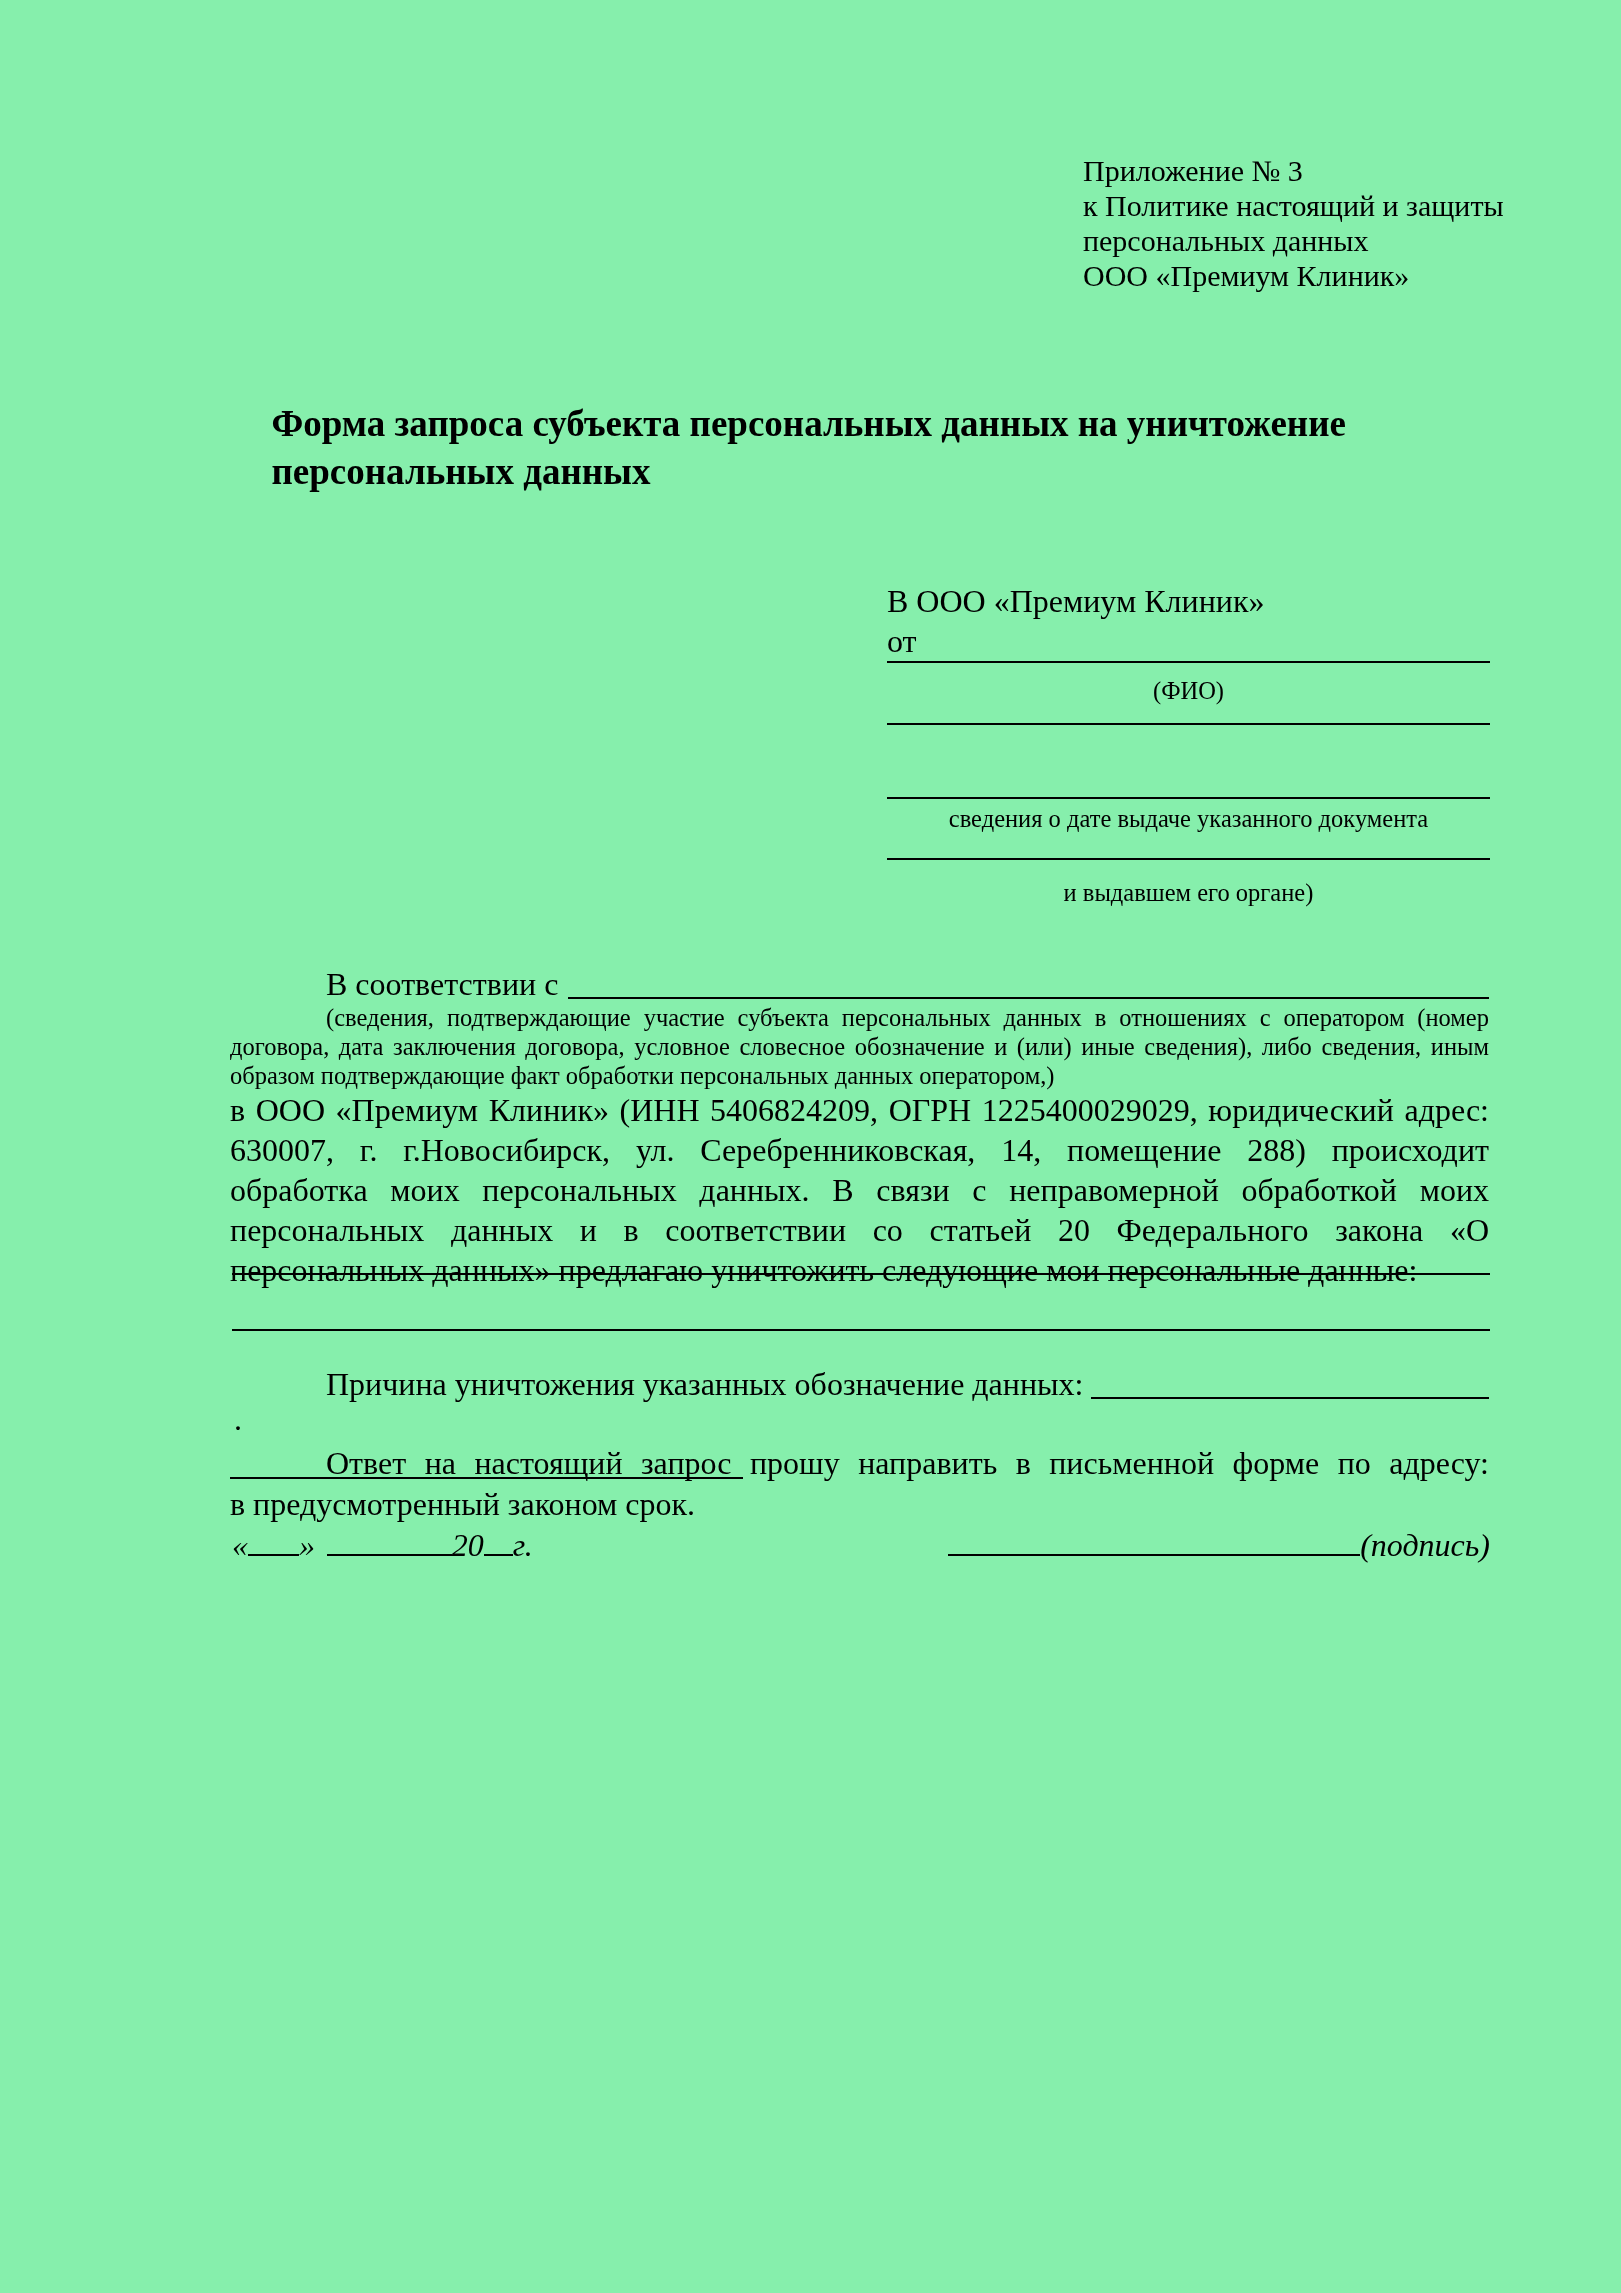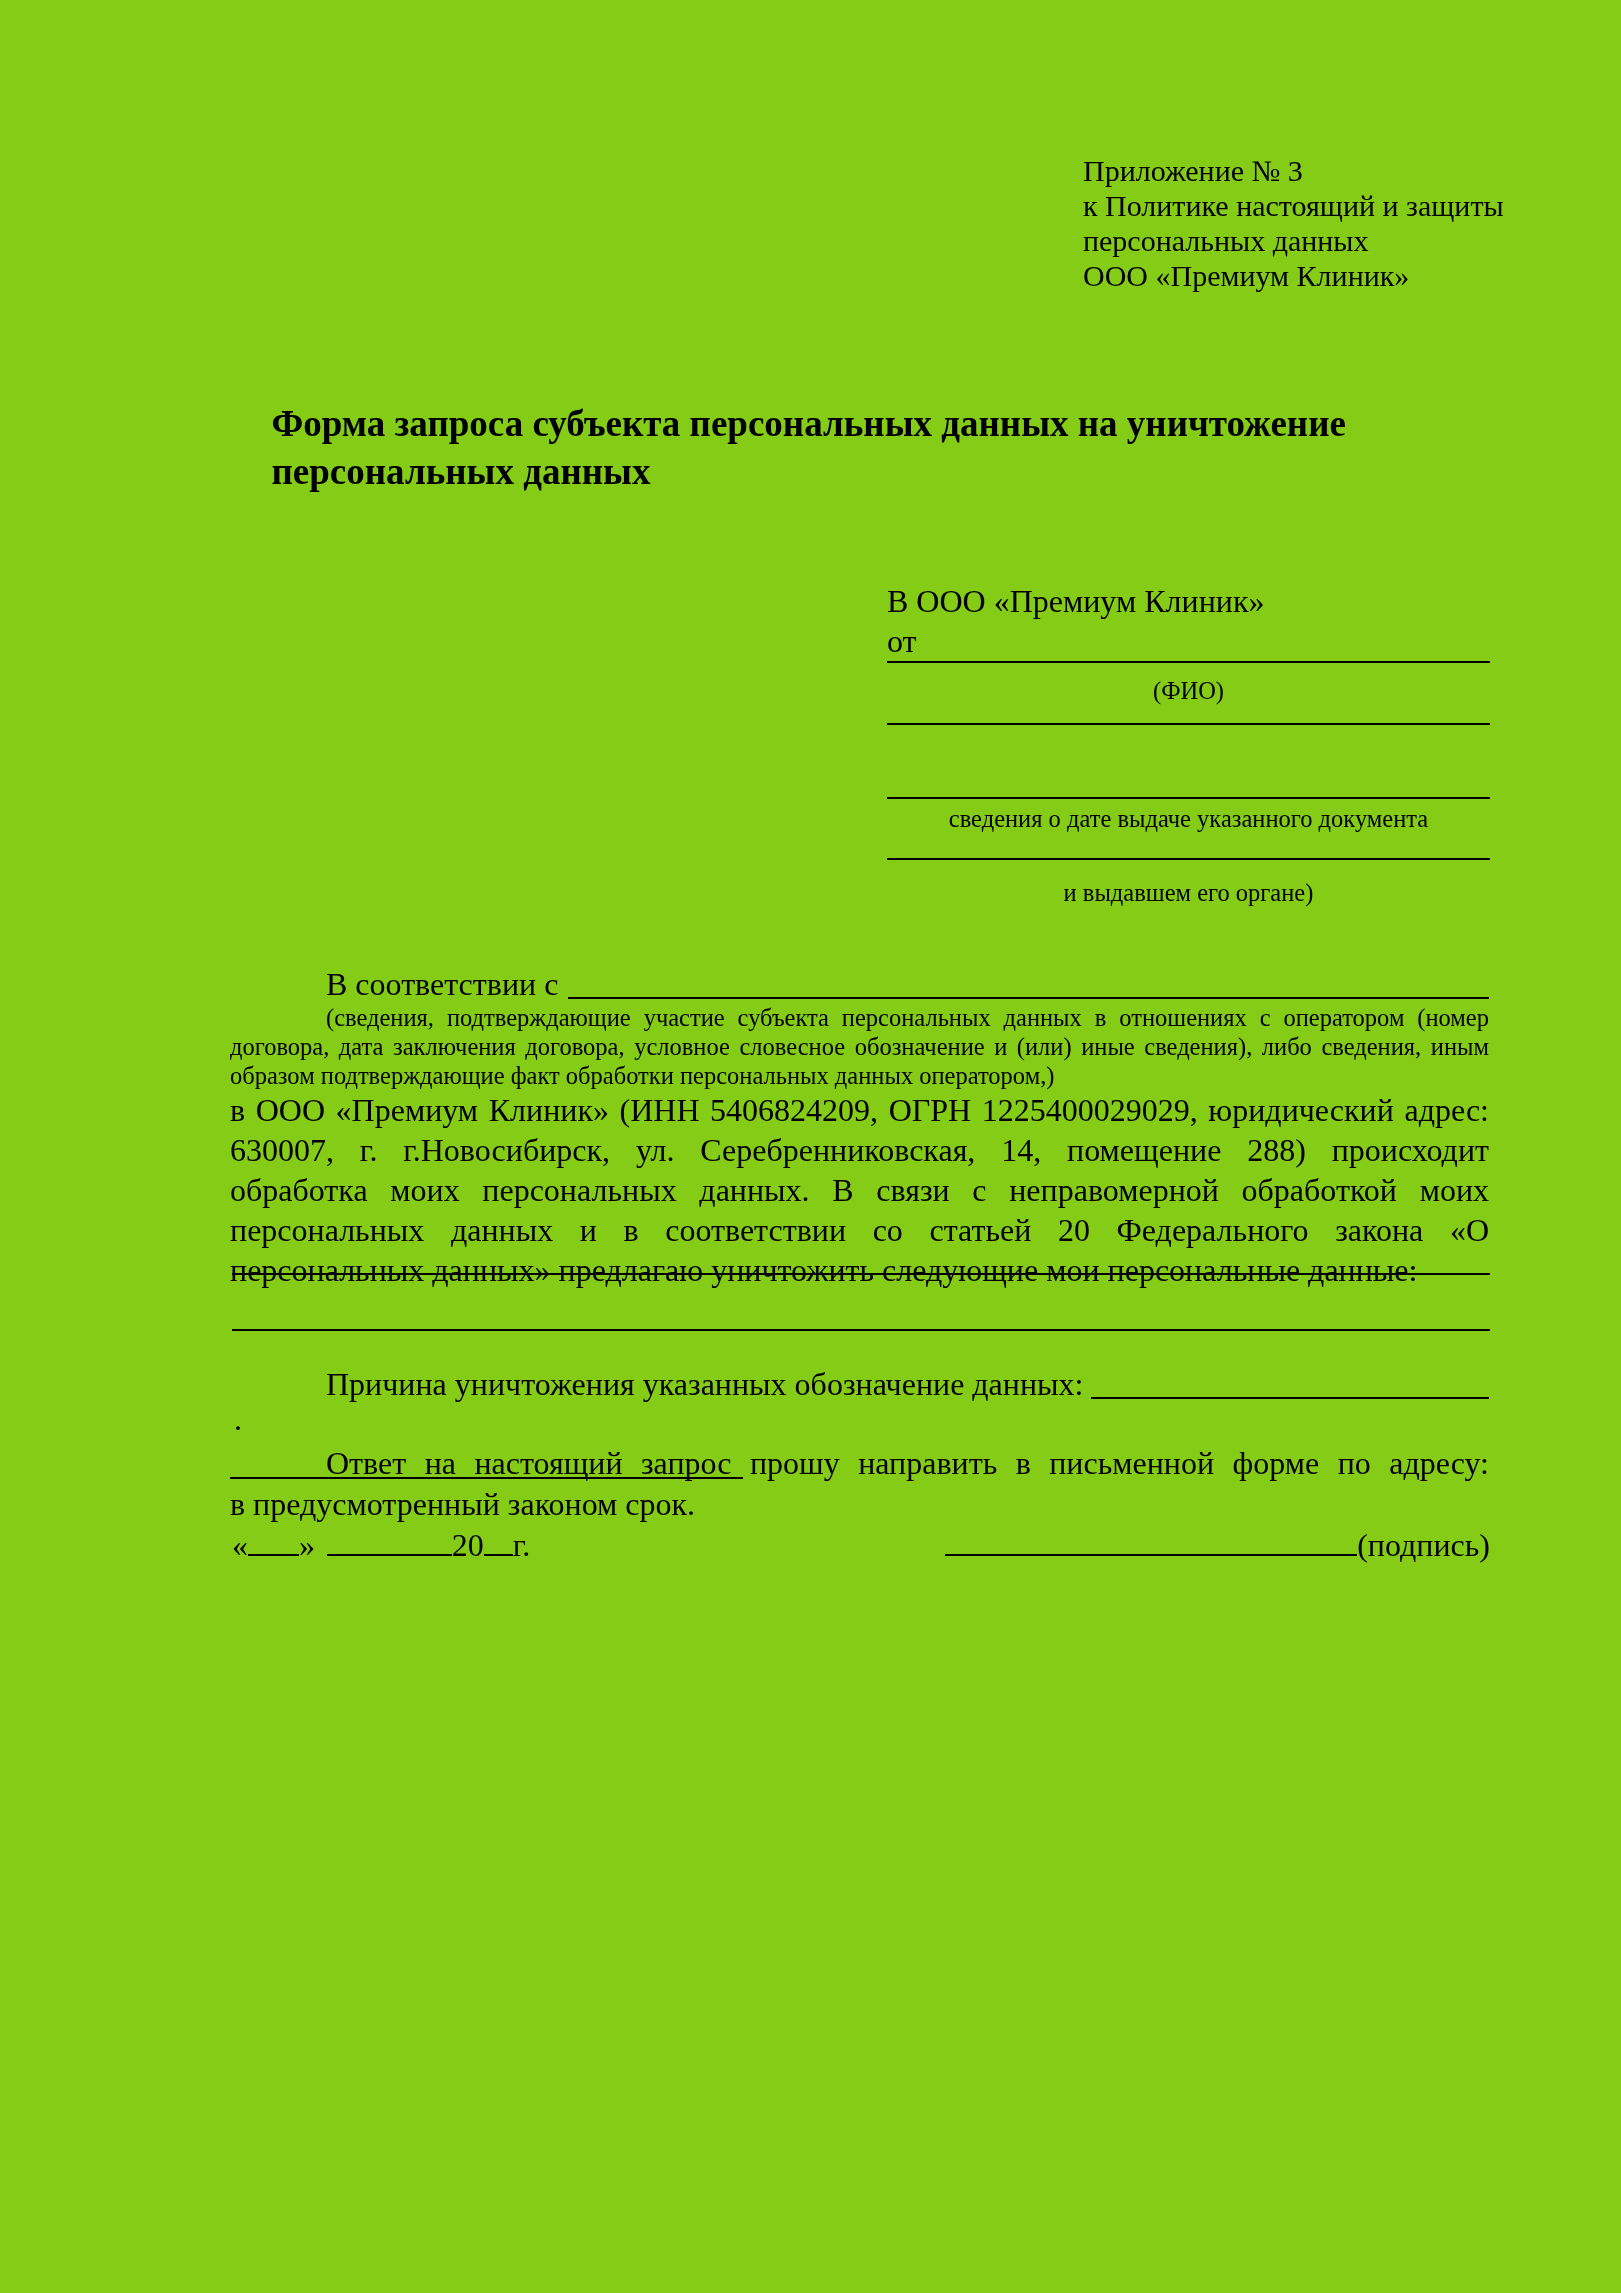--- a/index.html
+++ b/index.html
@@ -1,21 +1,21 @@
 <!DOCTYPE html>
 <html><head>
 <meta charset="utf-8">
 <style>
   * { margin: 0; padding: 0; box-sizing: border-box; }
   html, body { background: #e8e8e8; }
   .page {
     position: relative;
     width: 1621px;
     height: 2294px;
-    background: #84cc16;
+    background: #86efac;
     margin: 0 auto;
     font-family: "Liberation Serif", "DejaVu Serif", serif;
     color: #000000;
     overflow: hidden;
   }
   .abs { position: absolute; }
 
   
   .corner-header {
     left: 1083px; top: 153px; width: 421px;
@@ -63,21 +63,21 @@
     text-indent: 96px;
   }
 
   .term-row { display: flex; align-items: stretch; font-size: 32px; line-height: 40px; flex-direction: column; }
   .term-row .line-seg { width: 513px; border-bottom: 2.9px solid #000; margin-bottom: 4.9px; }
 
   
   .sig-row {
     left: 232px; right: 131px; top: 1525px;
     display: flex; align-items: center;
-    font-size: 32px; line-height: 40px;
+    font-size: 32px; line-height: 40px; font-style: italic;
   }
   .blank {
     display: inline-block; height: 0;
     border-bottom: 2.9px solid #000;
     vertical-align: baseline;
   }
   .b-day { width: 51px; }
   .b-month { width: 125px; margin-left: 11.8px; }
   .b-year { width: 29px; }
   .sig-spacer { flex: 1; }

